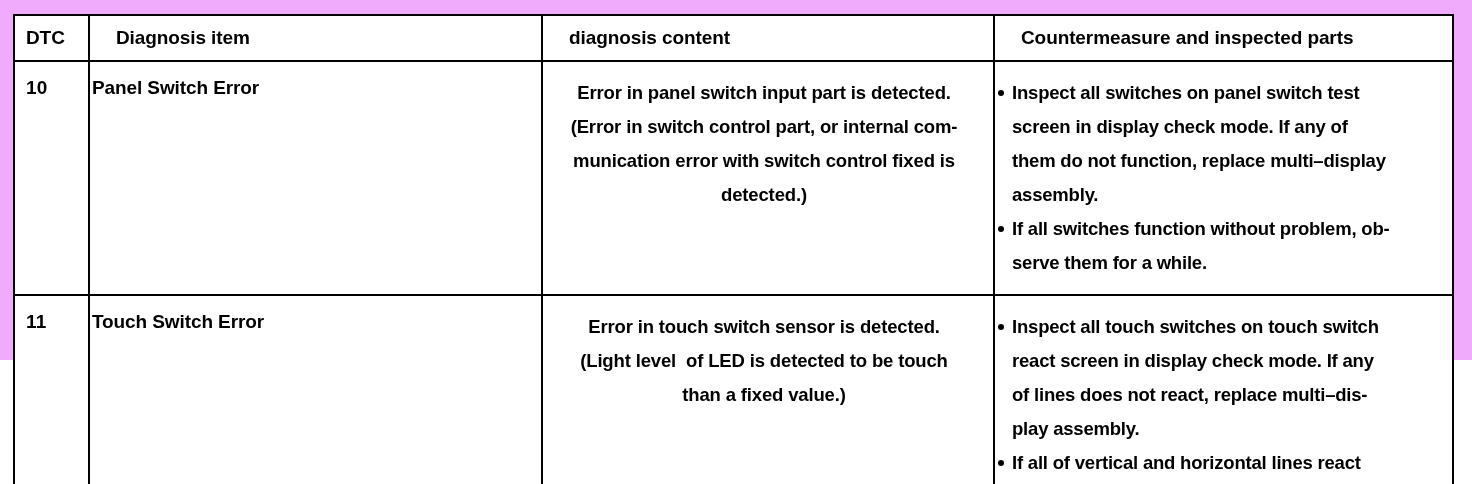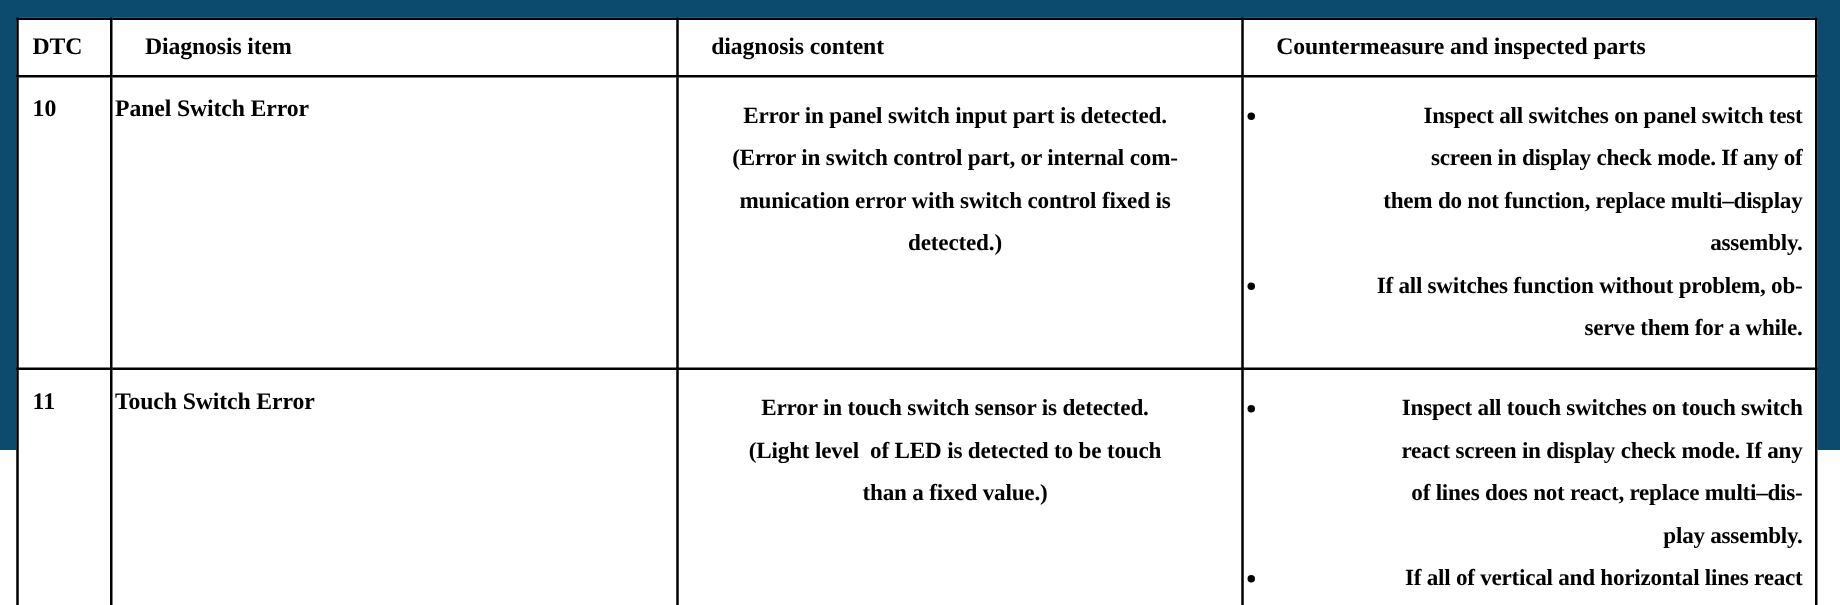--- a/index.html
+++ b/index.html
@@ -12,22 +12,21 @@
     height: 484px;
     font-family: "Liberation Sans", sans-serif;
     color: #000000;
     overflow: hidden;
   }
 
   #page {
     position: relative;
     width: 1472px;
     height: 360px;
-    background: #0c4a6e;
-    font-family: Liberation Serif, serif;
+    background: #f0abfc;
   }
 
   
   #dtc-table {
     position: absolute;
     left: 13px;
     top: 14px;
     width: 1439px;
     border-collapse: collapse;
     table-layout: fixed;
@@ -101,21 +100,20 @@
     margin: 0;
     padding: 0;
     font-size: 18.5px;
     line-height: 34px;
     letter-spacing: -0.2px;
   }
   ul.measure-list > li {
     position: relative;
     padding-left: 15px;
     margin: 0;
-    text-align: right;
   }
   ul.measure-list > li .bullet-dot {
     position: absolute;
     left: 1px;
     top: 14px;
     width: 6px;
     height: 6px;
     background: #000000;
     border-radius: 50%;
   }

